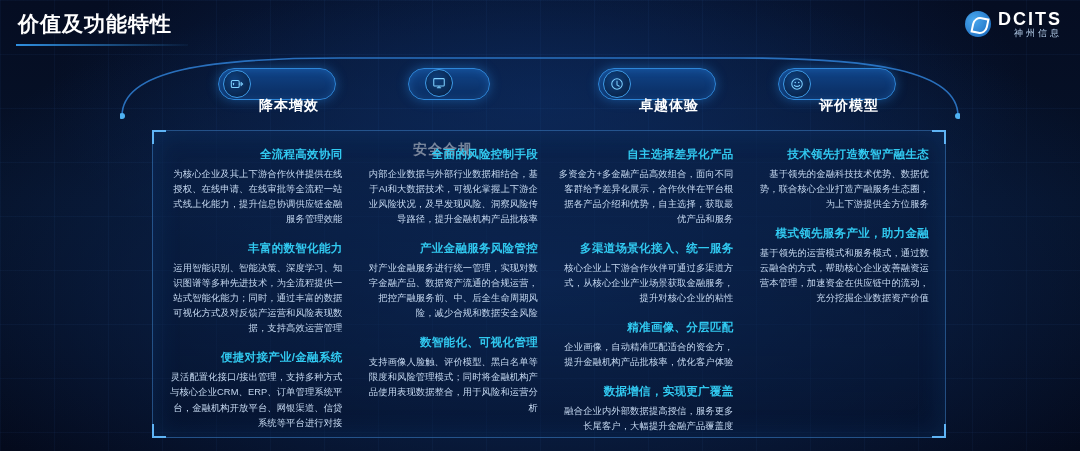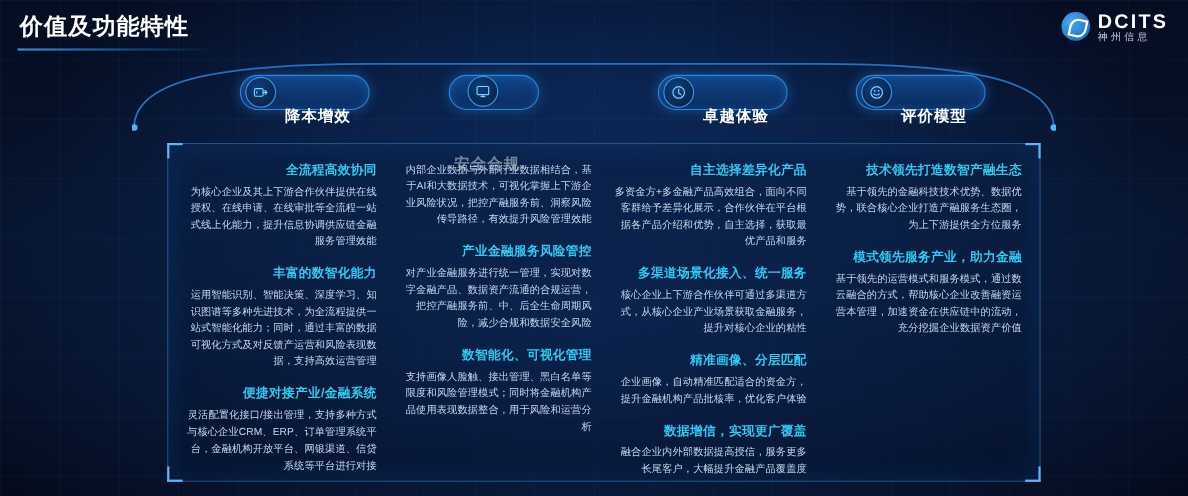--- a/index.html
+++ b/index.html
@@ -65,21 +65,21 @@
   }
   .logo-mark:after {
     content: "";
     position: absolute;
     left: 7px; top: 6px;
     width: 12px; height: 13px;
     border: 2px solid #ffffff;
     border-radius: 50% 0 50% 0;
     transform: rotate(12deg);
   }
-  .logo-text-wrap { line-height: 1.05; }
+  .logo-text-wrap { line-height: 1.05; text-align: right; }
   .logo-text {
     font-size: 18px;
     font-weight: bold;
     color: #ffffff;
     letter-spacing: 2px;
   }
   .logo-sub {
     font-size: 9px;
     color: #b9d2ee;
     letter-spacing: 3px;
@@ -273,29 +273,30 @@
           <p>运用智能识别、智能决策、深度学习、知识图谱等多种先进技术，为全流程提供一站式智能化能力；同时，通过丰富的数据可视化方式及对反馈产运营和风险表现数据，支持高效运营管理</p>
         </div>
         <div class="block">
           <h4>便捷对接产业/金融系统</h4>
           <p>灵活配置化接口/接出管理，支持多种方式与核心企业CRM、ERP、订单管理系统平台，金融机构开放平台、网银渠道、信贷系统等平台进行对接</p>
         </div>
       </div>
 
       <div class="col">
         <div class="block">
-          <p>内部企业数据与外部行业数据相结合，基于AI和大数据技术，可视化掌握上下游企业风险状况，把控产融服务前、洞察风险传导路径，有效提升风险管理效能</p>
+          <h4>全面的风险控制手段</h4>
+          <p>内部企业数据与外部行业数据相结合，基于AI和大数据技术，可视化掌握上下游企业风险状况，及早发现风险、洞察风险传导路径，提升金融机构产品批核率</p>
         </div>
         <div class="block">
           <h4>产业金融服务风险管控</h4>
           <p>对产业金融服务进行统一管理，实现对数字金融产品、数据资产流通的合规运营，把控产融服务前、中、后全生命周期风险，减少合规和数据安全风险</p>
         </div>
         <div class="block">
           <h4>数智能化、可视化管理</h4>
-          <p>支持画像人脸触、接出管理、黑白名单等限度和风险管理模式；同时将金融机构产品使用表现数据整合，用于风险和运营分析</p>
+          <p>支持画像人脸触、评价模型、黑白名单等限度和风险管理模式；同时将金融机构产品使用表现数据整合，用于风险和运营分析</p>
         </div>
       </div>
 
       <div class="col">
         <div class="block">
           <h4>自主选择差异化产品</h4>
           <p>多资金方+多金融产品高效组合，面向不同客群给予差异化展示，合作伙伴在平台根据各产品介绍和优势，自主选择，获取最优产品和服务</p>
         </div>
         <div class="block">
           <h4>多渠道场景化接入、统一服务</h4>

